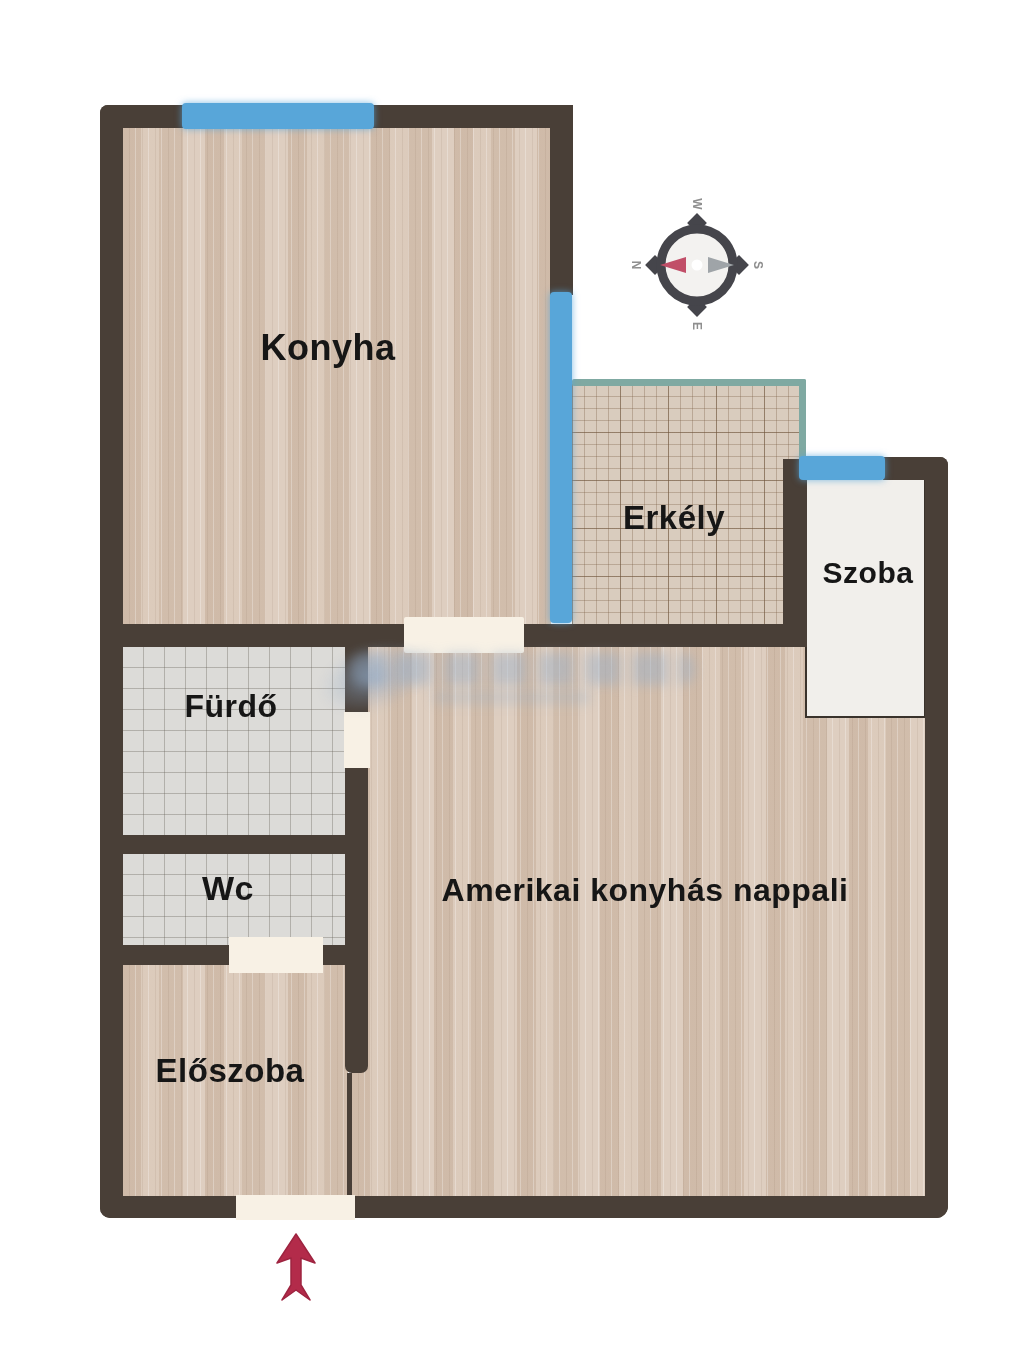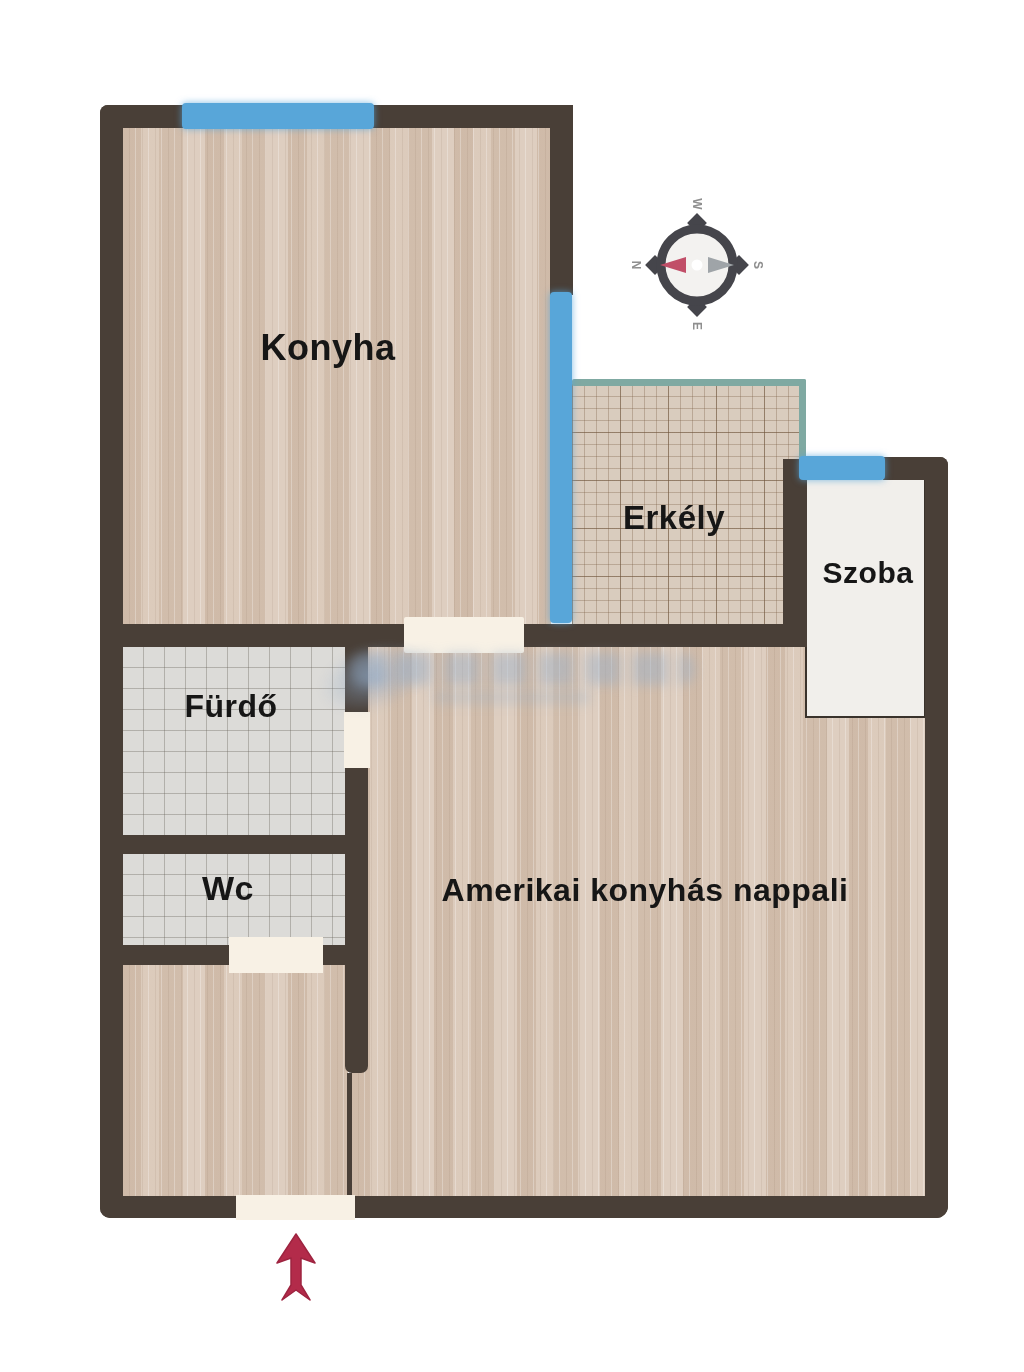--- a/index.html
+++ b/index.html
@@ -106,20 +106,21 @@
 
   <div class="wm wm3"></div>
   <div class="wm wm1"></div>
   <div class="wm wm2"></div>
 
   <div class="roomlabel" style="left:328px;top:348px;font-size:36px;">Konyha</div>
   <div class="roomlabel" style="left:674px;top:518px;font-size:33px;text-align:center;">Erkély</div>
   <div class="roomlabel" style="left:868px;top:573px;font-size:30px;">Szoba</div>
   <div class="roomlabel" style="left:231px;top:706px;font-size:32px;">Fürdő</div>
   <div class="roomlabel" style="left:228px;top:888px;font-size:34px;">Wc</div>
+  <div class="roomlabel" style="left:230px;top:1071px;font-size:33px;">Előszoba</div>
   <div class="roomlabel" style="left:645px;top:890px;font-size:32px;">Amerikai konyhás nappali</div>
 
   <svg class="abs" style="left:622px;top:190px;" width="150" height="150" viewBox="0 0 150 150">
 
     <rect x="68" y="26" width="14" height="14" fill="#45454b" transform="rotate(45 75 33)"></rect>
     <rect x="68" y="110" width="14" height="14" fill="#45454b" transform="rotate(45 75 117)"></rect>
     <rect x="26" y="68" width="14" height="14" fill="#45454b" transform="rotate(45 33 75)"></rect>
     <rect x="110" y="68" width="14" height="14" fill="#45454b" transform="rotate(45 117 75)"></rect>
 
     <circle cx="75" cy="75" r="36" fill="#f3f2f0" stroke="#45454b" stroke-width="9"></circle>

